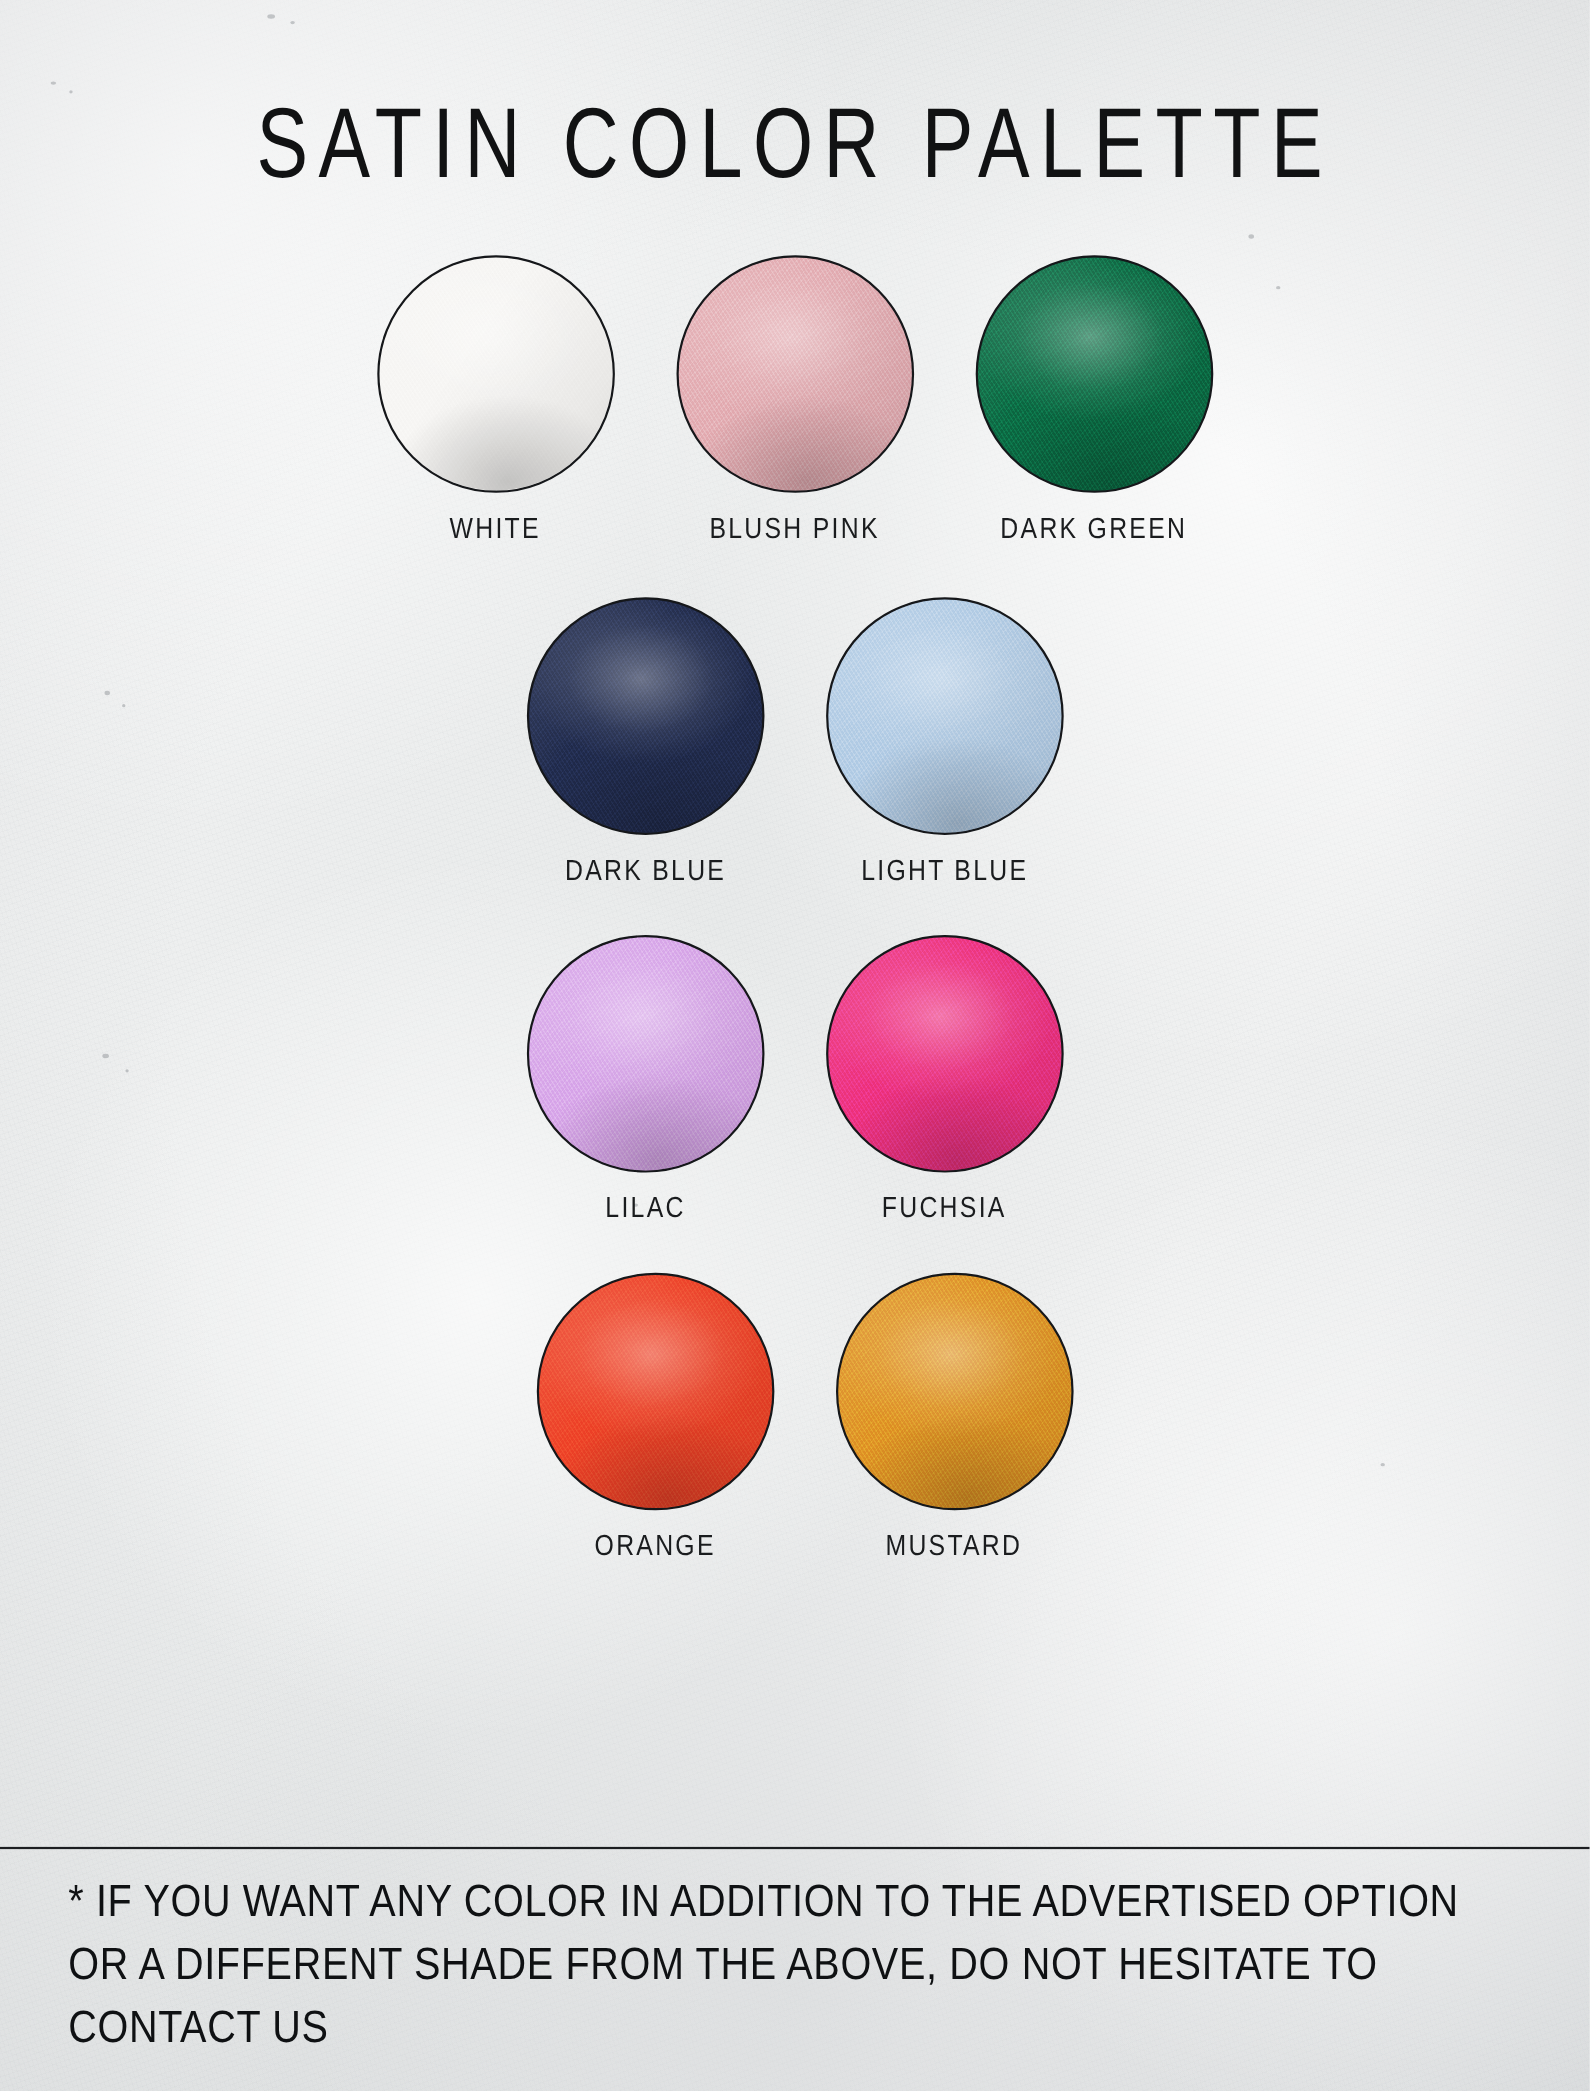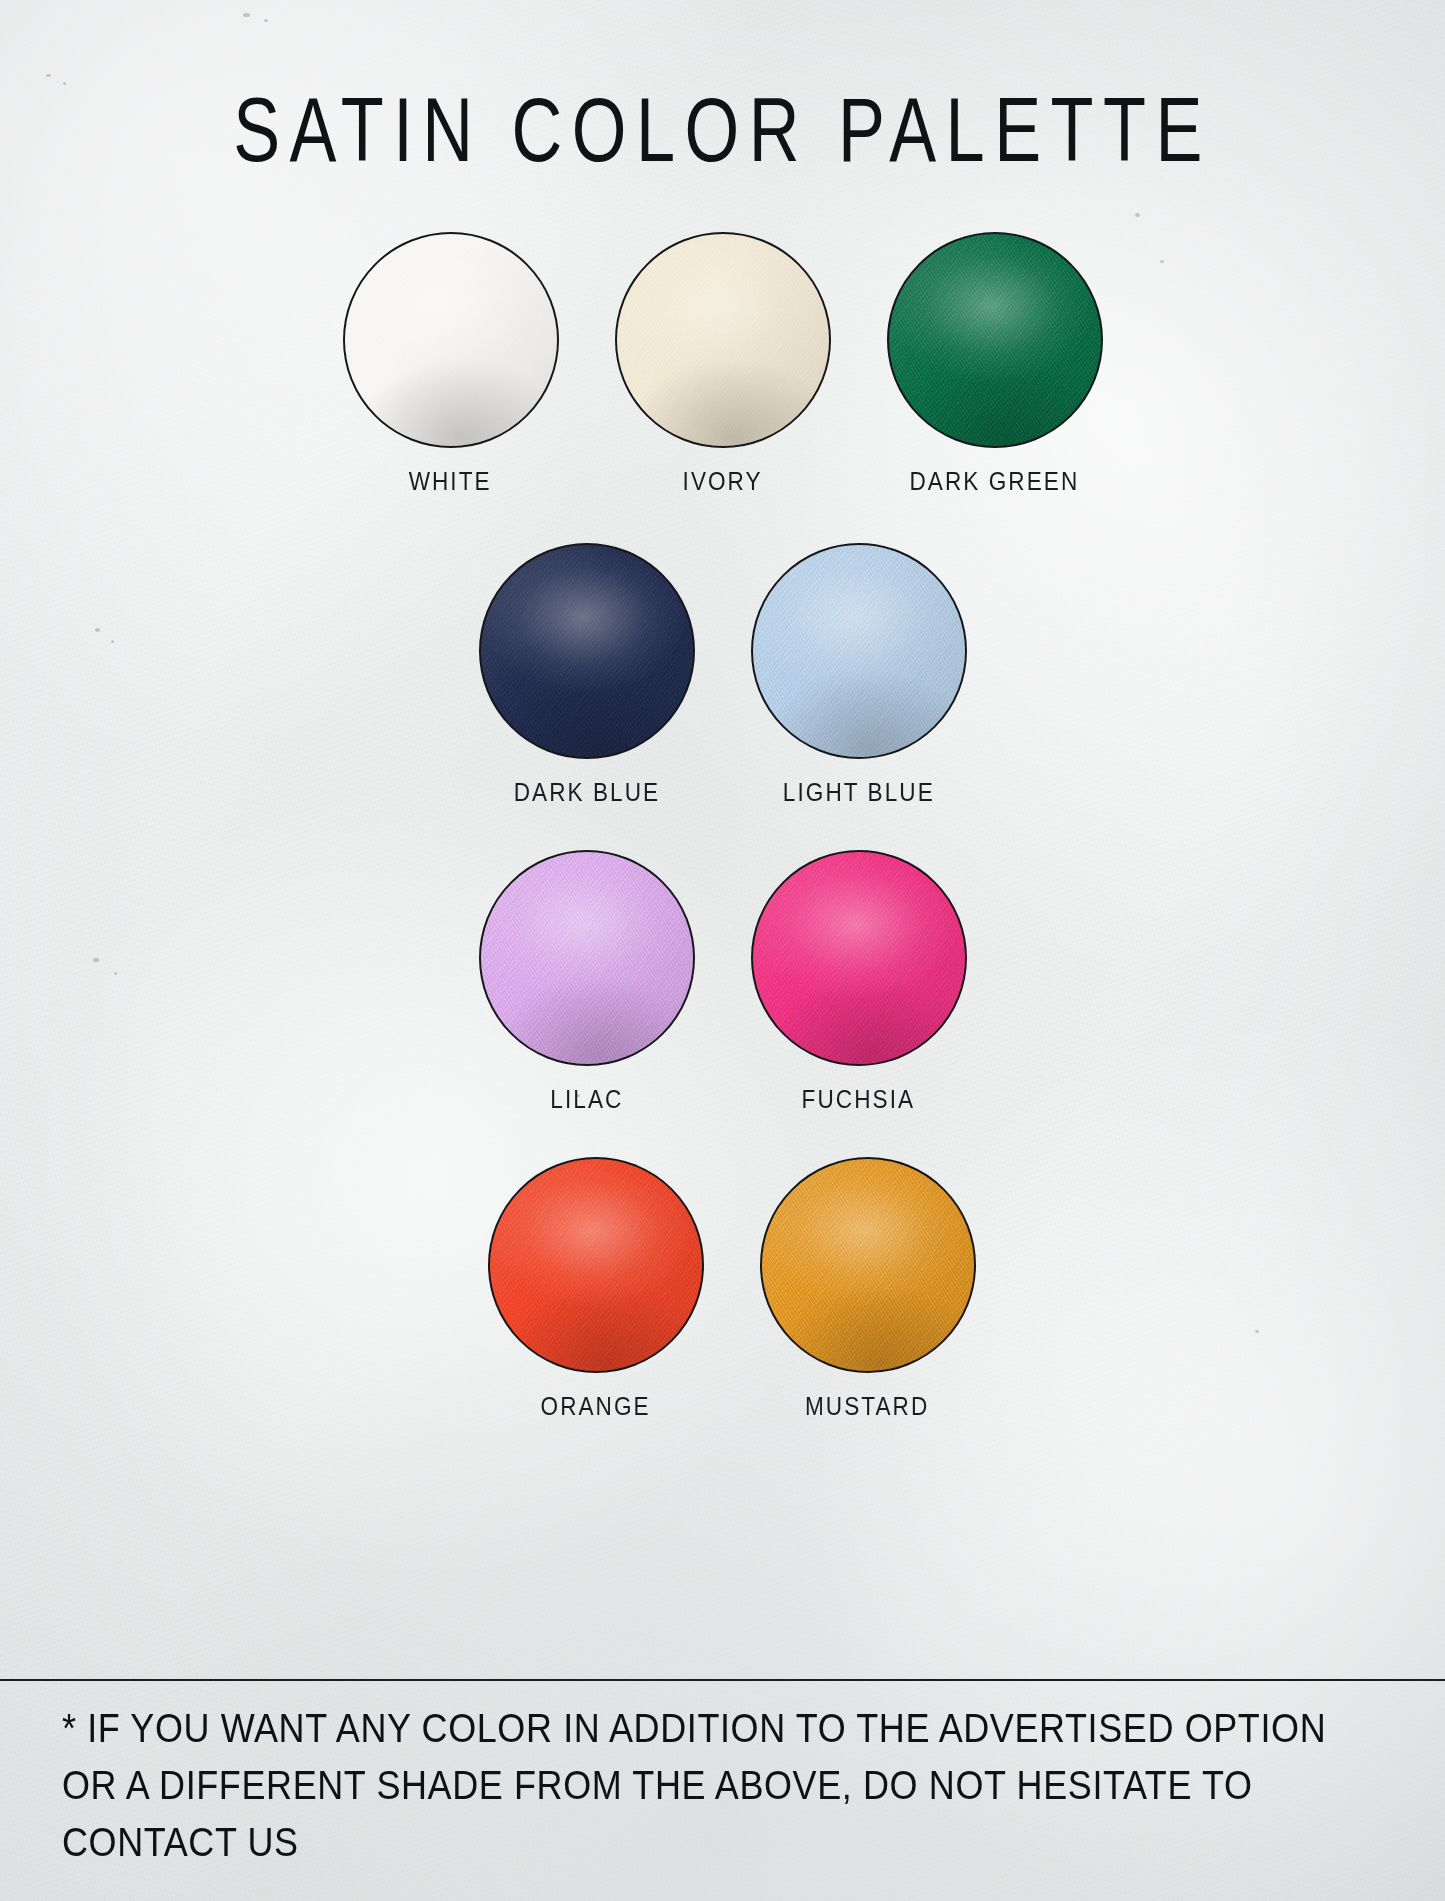--- a/index.html
+++ b/index.html
@@ -200,30 +200,30 @@
       <div class="swatch">
         <div class="disc-wrap">
           <div class="disc" style="background-color: rgb(247, 246, 244);">
             <div class="weave"></div>
             <div class="sheen"></div>
           </div>
         </div>
         <div class="label">WHITE</div>
       </div>
 
-      <div class="swatch">
-        <div class="disc-wrap">
-          <div class="disc" style="background-color: rgb(242, 232, 211);">
-            <div class="weave"></div>
-            <div class="sheen"></div>
-          </div>
-        </div>
-        <div class="label">IVORY</div>
-      </div>
-
+
+      <div class="swatch">
+        <div class="disc-wrap">
+          <div class="disc" style="background-color: rgb(228, 174, 180);">
+            <div class="weave"></div>
+            <div class="sheen"></div>
+          </div>
+        </div>
+        <div class="label">BLUSH PINK</div>
+      </div>
 
       <div class="swatch">
         <div class="disc-wrap">
           <div class="disc" style="background-color: rgb(12, 107, 68);">
             <div class="weave"></div>
             <div class="sheen"></div>
           </div>
         </div>
         <div class="label">DARK GREEN</div>
       </div>

